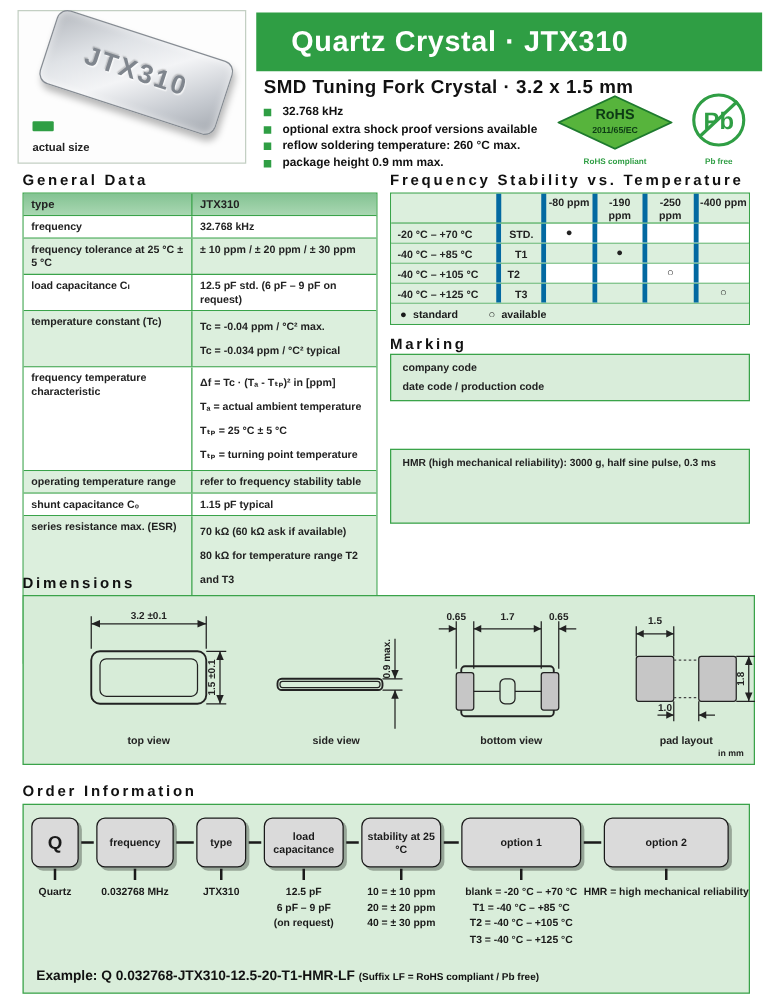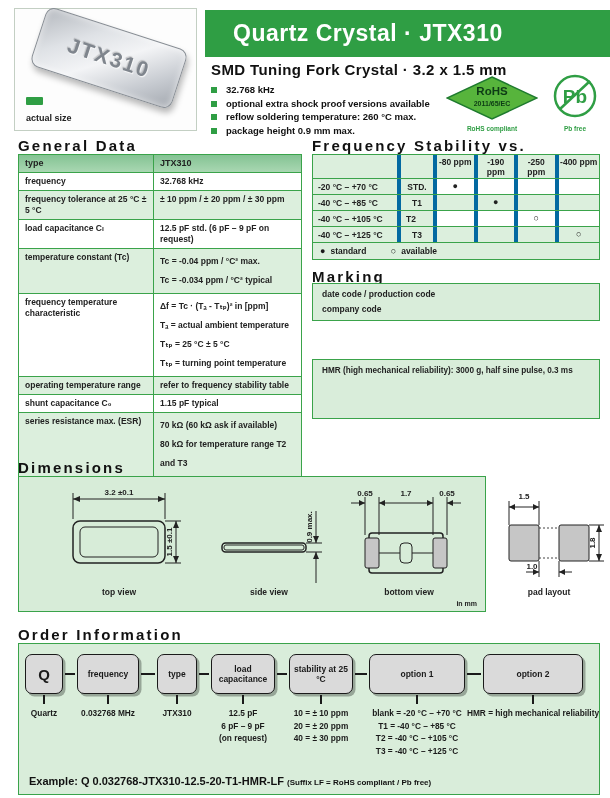--- a/index.html
+++ b/index.html
@@ -25,21 +25,21 @@
   .bullets{position:absolute;left:211px;top:85px;}
   .bullet-row{display:flex;align-items:flex-start;margin-bottom:3.5px;}
   .bullet-sq{width:6px;height:6px;background:#2f9e44;margin:2px 9px 0 0;flex:none;}
   .bullet-text{font-size:9.5px;font-weight:bold;color:#111;line-height:10px;}
 
   .rohs-wrap{position:absolute;left:446px;top:76px;width:92px;text-align:center;}
   .pb-wrap{position:absolute;left:550px;top:72px;width:50px;text-align:center;}
   .logo-caption{font-size:6.5px;font-weight:bold;color:#2f9e44;margin-top:1px;}
 
   
-  .sec-h{position:absolute;font-size:15px;font-weight:bold;letter-spacing:2.2px;color:#111;}
+  .sec-h{position:absolute;font-size:12px;font-weight:bold;letter-spacing:2.2px;color:#111;}
 
   
   .gd-table{position:absolute;left:18px;top:154px;width:284px;border:1px solid #3aa34a;box-sizing:border-box;}
   .gd-row{display:grid;grid-template-columns:135px 1fr;border-bottom:1px solid #3aa34a;}
   .gd-row:last-child{border-bottom:none;}
   .gd-cell{padding:3px 6px;font-size:8.5px;font-weight:bold;color:#222;line-height:11px;border-right:1px solid #3aa34a;}
   .gd-cell:last-child{border-right:none;}
   .vline{line-height:19px;}
   .bg-w{background:#ffffff;} .bg-g{background:#dcefdd;}
   .gd-head{background:linear-gradient(#84c393,#a9d7b2);}
@@ -55,21 +55,21 @@
   .st-legend{display:block;padding:3px 7px;font-size:8.5px;font-weight:bold;background:#dcefdd;}
   .st-legend .mk{font-size:9px;margin-right:5px;}
   .st-legend .lab{margin-right:22px;}
 
   
   .green-box{position:absolute;background:#d9edda;border:1px solid #3aa34a;box-sizing:border-box;
              font-size:8.5px;font-weight:bold;color:#222;}
   .green-box .bline{line-height:15px;}
 
   
-  .dim-box{position:absolute;left:18px;top:476px;width:468px;height:136px;background:#d7ecd8;
+  .dim-box{position:absolute;left:18px;top:476px;width:586px;height:136px;background:#d7ecd8;
            border:1px solid #3aa34a;box-sizing:border-box;}
   .dim-svg{position:absolute;top:8px;}
   .dim-caption{position:absolute;top:110px;font-size:8.5px;font-weight:bold;text-align:center;color:#222;}
   .dim-note{position:absolute;right:8px;bottom:4px;font-size:7px;font-weight:bold;color:#222;}
   .dim-svg text{font-size:8px;font-weight:bold;fill:#222;font-family:"Liberation Sans","DejaVu Sans",sans-serif;}
   .dln{stroke:#222;stroke-width:1;fill:none;}
   .dth{stroke:#222;stroke-width:1.5;fill:none;}
   .arr{fill:#222;stroke:none;}
   .pad{fill:#c6c6c6;stroke:#222;stroke-width:1;}
   .dash{stroke:#444;stroke-width:1;stroke-dasharray:2,2;fill:none;}
@@ -249,22 +249,22 @@
       <div class="st-cell mark bg-g">○</div>
     </div>
     <div class="st-legend">
       <span class="mk">●</span><span class="lab">standard</span>
       <span class="mk">○</span><span class="lab">available</span>
     </div>
   </div>
 
   <div class="sec-h" style="left:312px;top:268px;">Marking</div>
   <div class="green-box" style="left:312px;top:283px;width:288px;height:38px;padding:3px 9px;">
+    <div class="bline">company code</div>
     <div class="bline">date code / production code</div>
-    <div class="bline">company code</div>
   </div>
 
   <div class="green-box" style="left:312px;top:359px;width:288px;height:60px;padding:6px 9px;">
     <div style="font-size:8.2px;">HMR (high mechanical reliability):  3000 g, half sine pulse, 0.3 ms</div>
   </div>
 
   <div class="sec-h" style="left:18px;top:459px;">Dimensions</div>
   <div class="dim-box">
 
     <svg class="dim-svg" style="left:30px;" width="140" height="100" viewBox="0 0 140 100">

